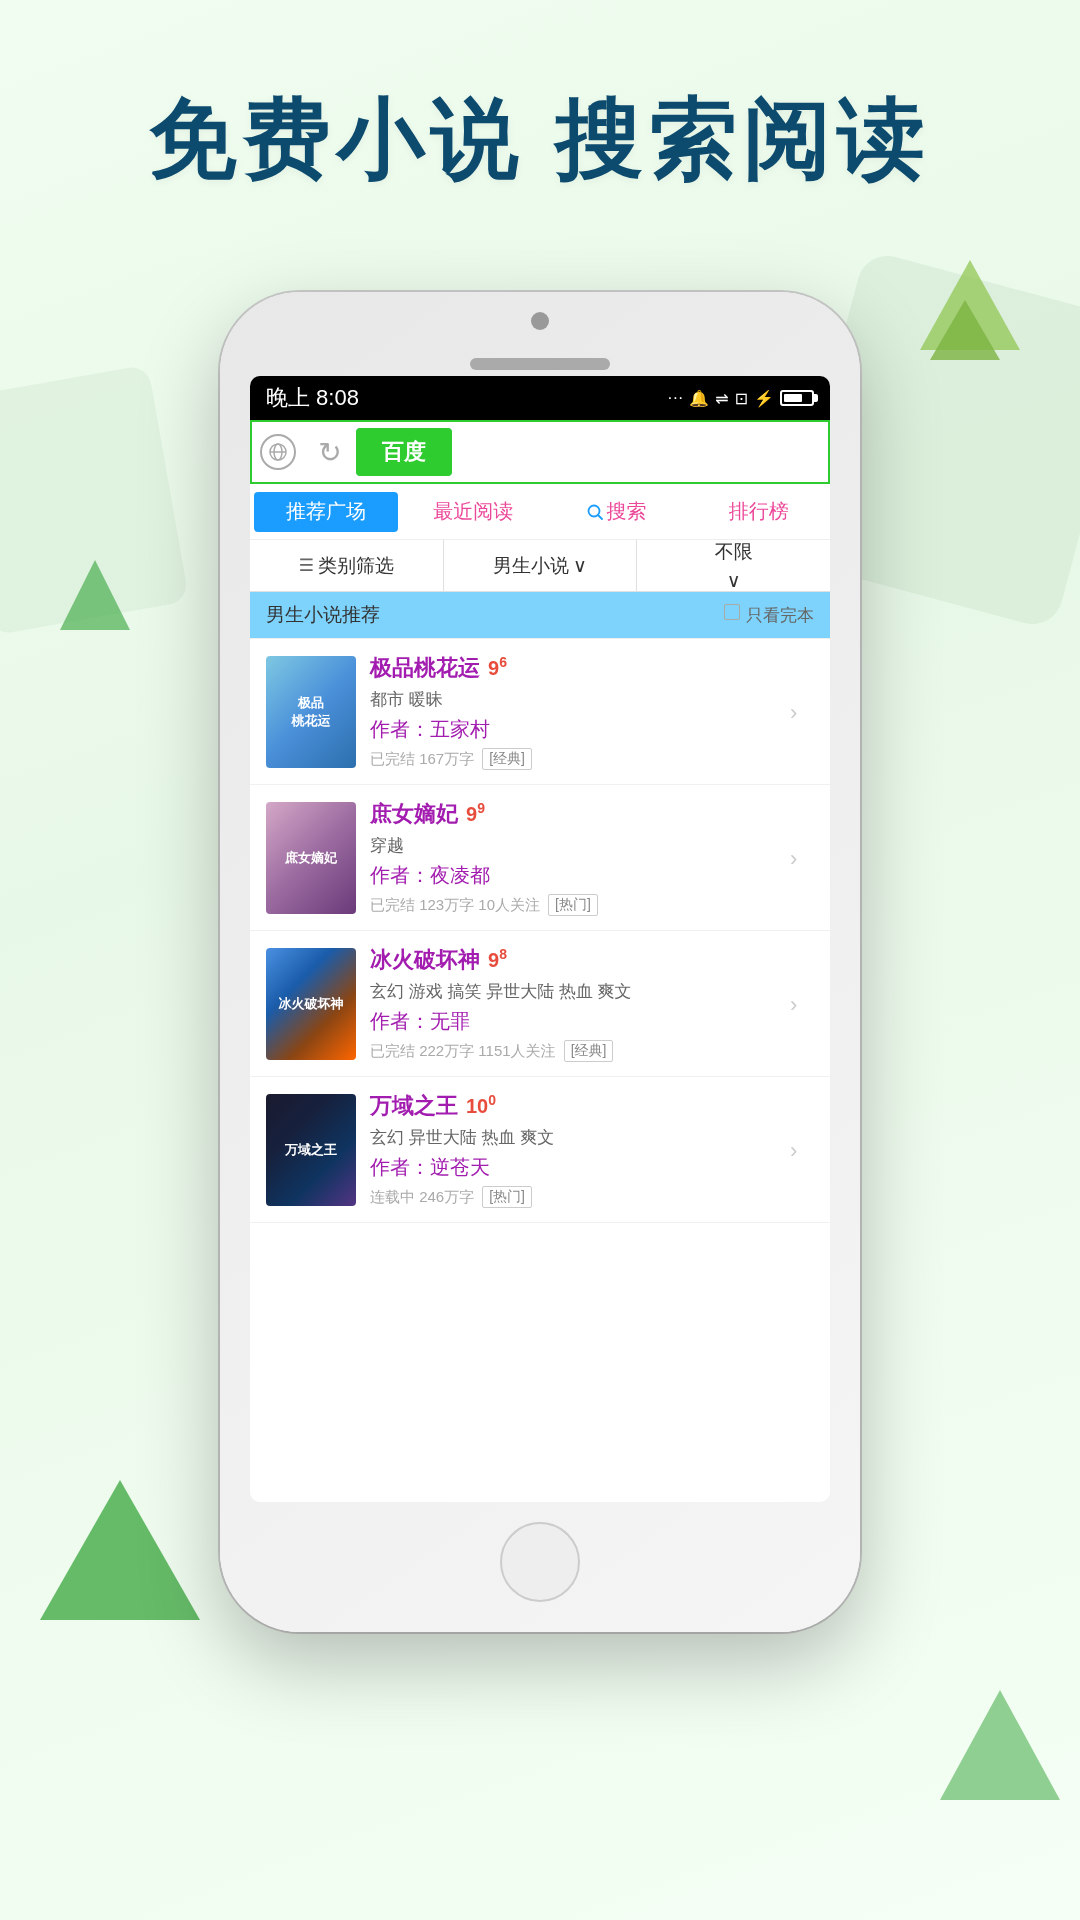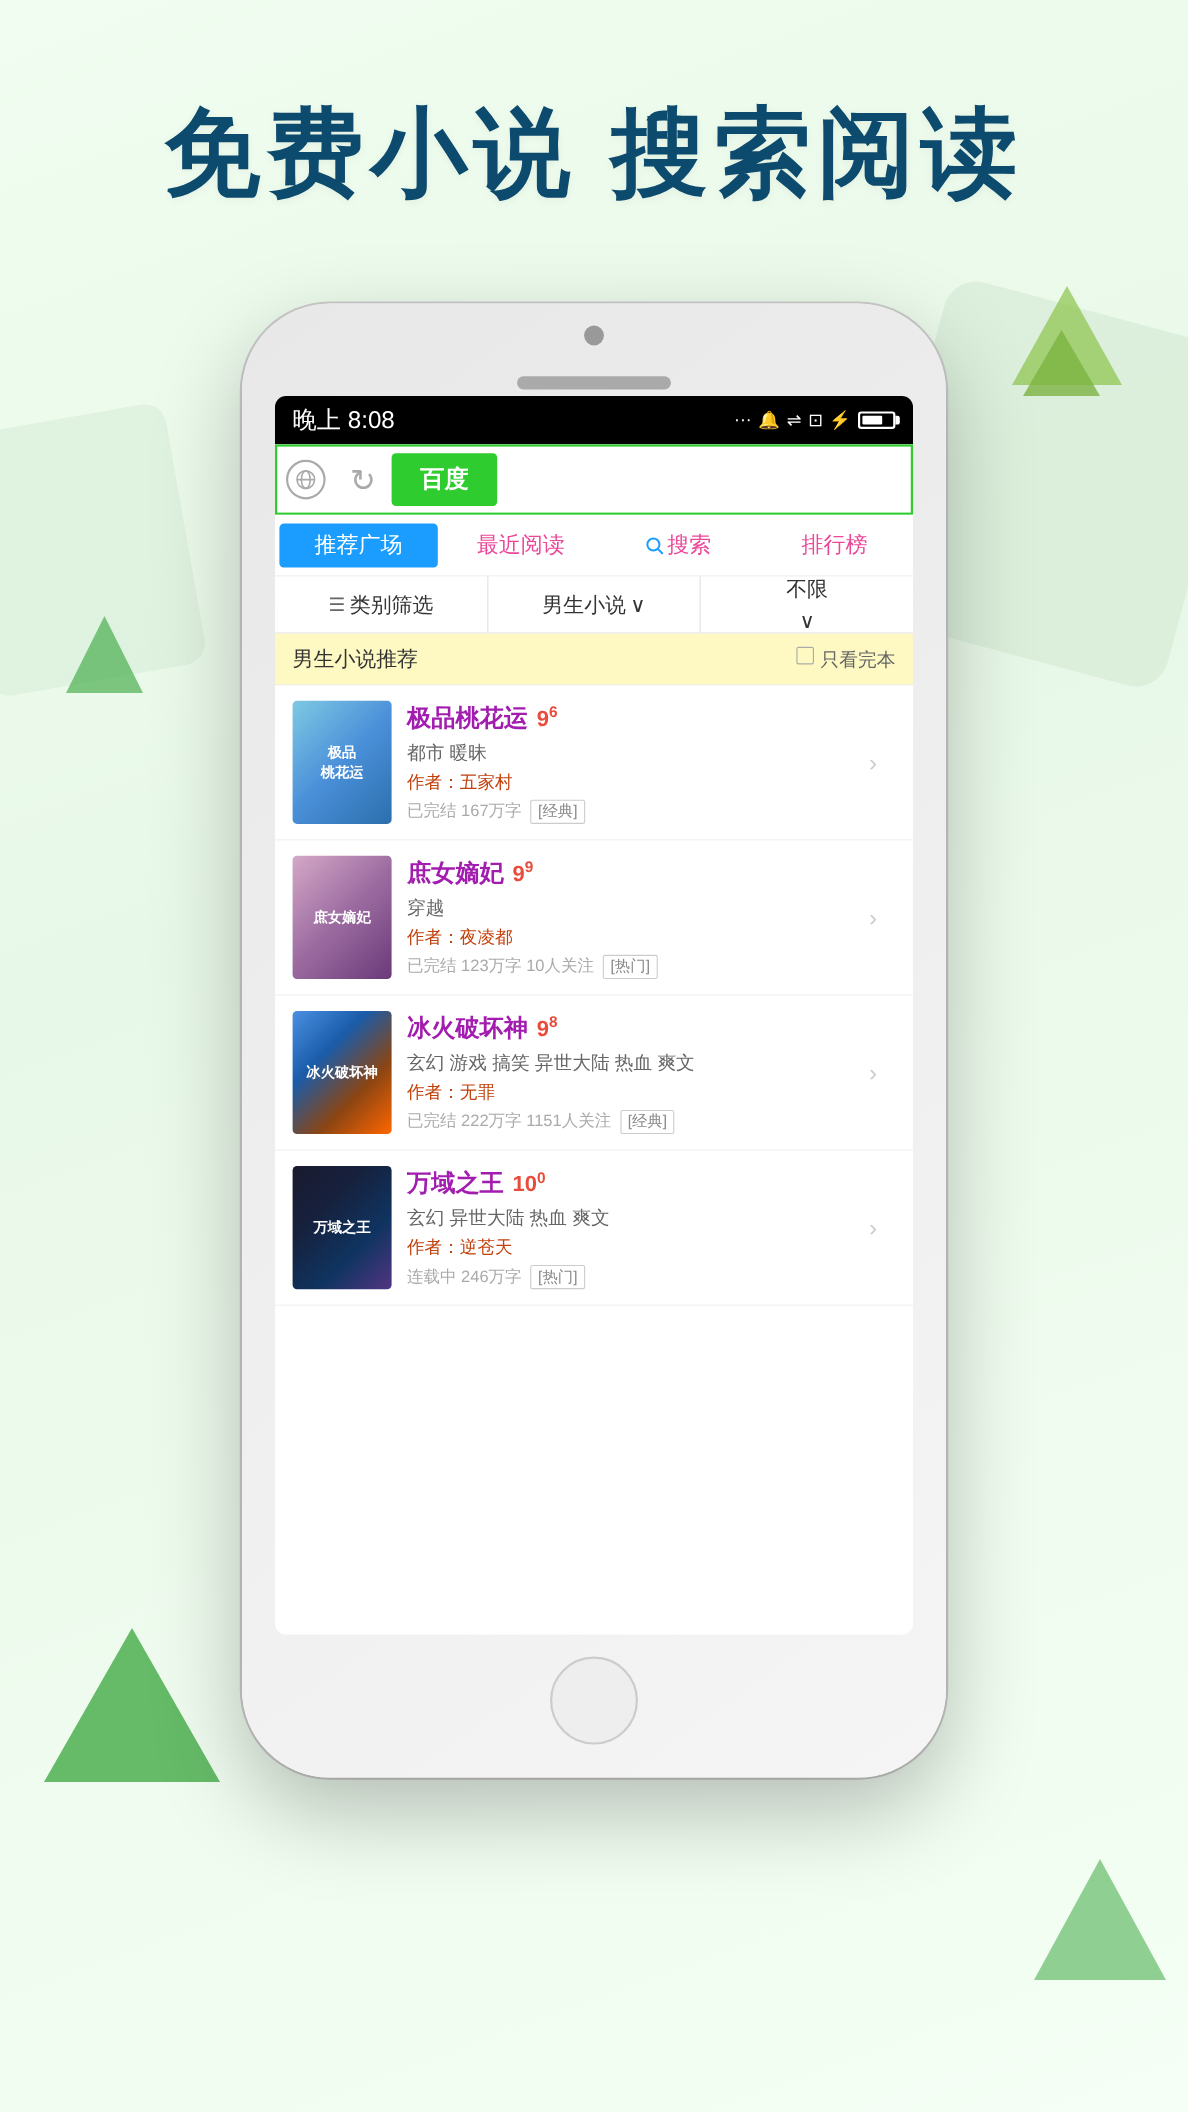--- a/index.html
+++ b/index.html
@@ -73,21 +73,21 @@
       font-size: 88px;
       font-weight: 700;
       color: #0c4a6e;
       letter-spacing: 6px;
       text-shadow: 0 2px 8px rgba(0,0,0,0.05);
     }
 
     
     .phone-container {
       position: absolute;
-      top: 276px;
+      top: 292px;
       left: 50%;
       transform: translateX(-50%);
       width: 640px;
       height: 1164px;
     }
     .phone-outer {
       width: 640px;
       height: 1340px;
       background: linear-gradient(145deg, #e8e8e8, #f5f5f5);
       border-radius: 80px;
@@ -277,21 +277,21 @@
       font-size: 17px;
       color: #666;
     }
 
     
     .section-header {
       display: flex;
       align-items: center;
       justify-content: space-between;
       padding: 10px 16px;
-      background: #fef9c3;
+      background: #7dd3fc;
       border-bottom: 1px solid #eee;
       flex-shrink: 0;
     }
     .section-title {
       font-size: 19px;
       color: #333;
     }
     .complete-only {
       display: flex;
       align-items: flex-start;
@@ -373,22 +373,22 @@
     }
     .rating-sup {
       font-size: 14px;
       vertical-align: super;
     }
     .book-tags {
       font-size: 17px;
       color: #666;
     }
     .book-author {
-      font-size: 16px;
-      color: #c2410c;
+      font-size: 20px;
+      color: #a21caf;
     }
     .book-meta {
       font-size: 15px;
       color: #aaa;
       display: flex;
       align-items: center;
       gap: 8px;
     }
     .tag-badge {
       display: inline-block;

